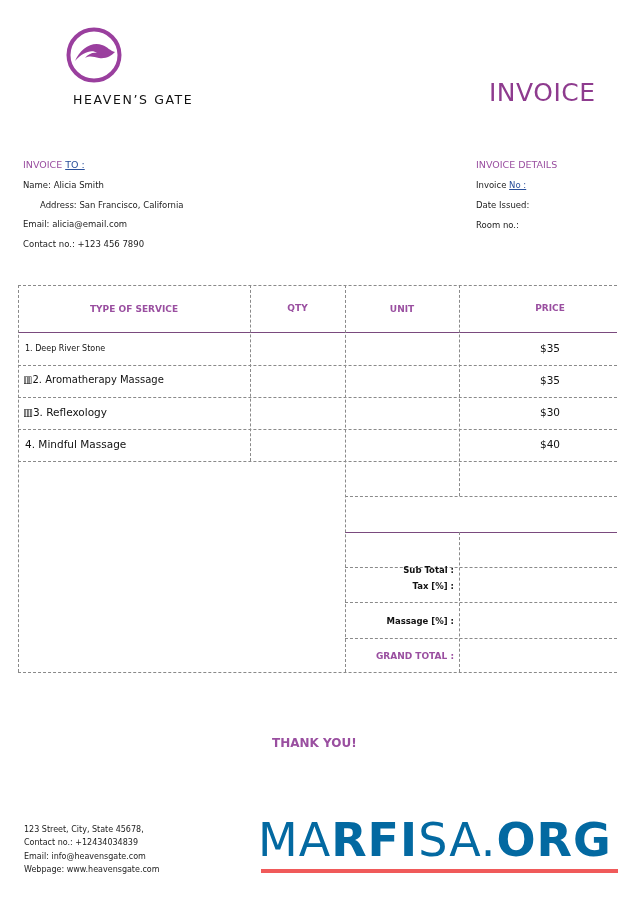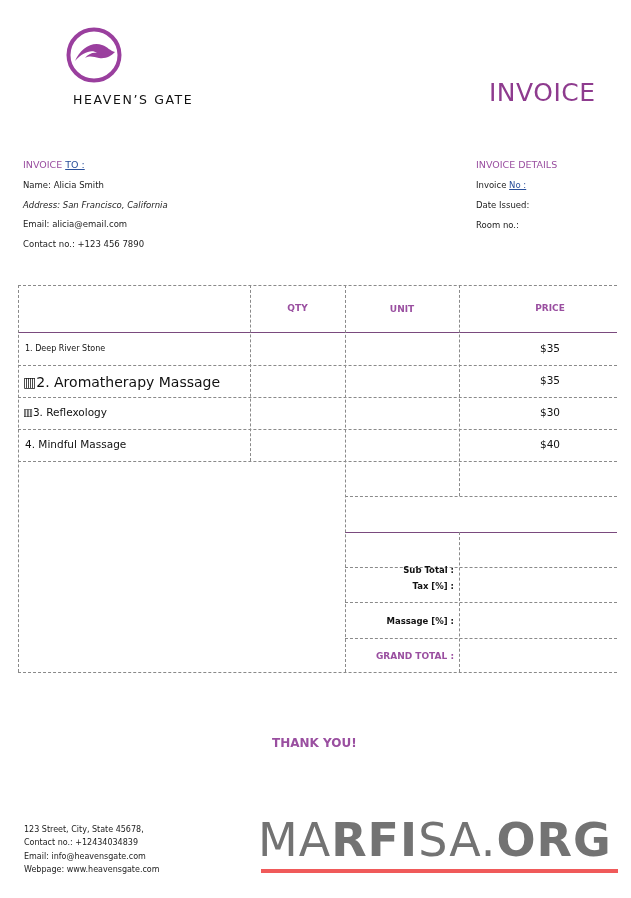--- a/index.html
+++ b/index.html
@@ -35,42 +35,42 @@
     .price { position: absolute; font-size: 10.5px; color: #111; text-align: center; }
     .sum-label { position: absolute; font-size: 8.5px; font-weight: bold; color: #111; text-align: right; }
     .grand-label { color: #9a4fa0; font-size: 9px; }
 
     .thanks {
       left: 272px; top: 736px; font-size: 12px; font-weight: bold; color: #9a4fa0;
     }
     .footer-line { font-size: 8px; color: #222; left: 24px; }
     .watermark-text {
       left: 258px; top: 812px; font-family: "DejaVu Sans", sans-serif; font-size: 46px;
-      color: #737373; letter-spacing: 1px; line-height: 56px;
+      color: #0369a1; letter-spacing: 1px; line-height: 56px;
     }
     .watermark-text .thin { font-weight: normal; }
     .watermark-text .bold { font-weight: bold; }
     .watermark-bar { left: 261px; top: 869px; width: 357px; height: 4px; background: #f05a5a; }
   </style>
 </head>
 <body>
 
 <div class="abs logo-mark">
   <svg width="56" height="56" viewBox="0 0 56 56">
     <circle cx="28" cy="28" r="25.5" fill="none" stroke="#9a3f9e" stroke-width="4"></circle>
     <path d="M9 34 C 14 22, 26 14, 36 18 C 42 20, 44 24, 49 25 C 45 29, 40 32, 33 31 C 28 30, 24 28, 19 31 C 22 27, 27 25, 31 26 C 26 22, 17 25, 9 34 Z" fill="#9a3f9e"></path>
   </svg>
 </div>
 <div class="abs brand-name">HEAVEN’S GATE</div>
 
 <div class="abs invoice-title">INVOICE</div>
 
 <div class="abs section-head" style="left:23px; top:159px;"><span>INVOICE </span><u>TO :</u></div>
 <div class="abs info-line" style="left:23px; top:180px;">Name: Alicia Smith</div>
-<div class="abs info-line" style="left:23px; top:200px;font-style:italic;">Address: San Francisco, California</div>
+<div class="abs info-line" style="left:40px; top:200px;">Address: San Francisco, California</div>
 <div class="abs info-line" style="left:23px; top:219px;">Email: alicia@email.com</div>
 <div class="abs info-line" style="left:23px; top:239px;">Contact no.: +123 456 7890</div>
 
 <div class="abs section-head" style="left:476px; top:159px;">INVOICE DETAILS</div>
 <div class="abs info-line" style="left:476px; top:180px;"><span>Invoice </span><u>No :</u></div>
 <div class="abs info-line" style="left:476px; top:200px;">Date Issued:</div>
 <div class="abs info-line" style="left:476px; top:220px;">Room no.:</div>
 
 <div class="abs tbl">
 
@@ -86,28 +86,29 @@
   <div class="hline" style="left:327px; top:317px; width:272px;"></div>
   <div class="hline" style="left:327px; top:353px; width:272px;"></div>
   <div class="hline" style="left:0; top:387px; width:599px;"></div>
 
   <div class="vline" style="left:0; top:0; height:387px;"></div>
   <div class="vline" style="left:232px; top:0; height:176px;"></div>
   <div class="vline" style="left:327px; top:0; height:387px;"></div>
   <div class="vline" style="left:441px; top:0; height:211px;"></div>
   <div class="vline" style="left:441px; top:247px; height:140px;"></div>
 
+  <div class="th" style="left:0; width:232px; top:19px;">TYPE OF SERVICE</div>
   <div class="th" style="left:232px; width:95px; top:18px;">QTY</div>
   <div class="th" style="left:327px; width:114px; top:19px;">UNIT</div>
   <div class="th" style="left:441px; width:182px; top:18px;">PRICE</div>
 
   <div class="cell-text" style="left:7px; top:59px; font-size:8px;">1. Deep River Stone</div>
   <div class="price" style="left:441px; width:182px; top:57px;">$35</div>
 
-  <div class="cell-text" style="left:5px; top:89px; font-size:14px;">▥2. Aromatherapy Massage</div>
+  <div class="cell-text" style="left:5px; top:89px; font-size:10px;">▥2. Aromatherapy Massage</div>
   <div class="price" style="left:441px; width:182px; top:89px;">$35</div>
 
   <div class="cell-text" style="left:5px; top:121px; font-size:10.5px;">▥3. Reflexology</div>
   <div class="price" style="left:441px; width:182px; top:121px;">$30</div>
 
   <div class="cell-text" style="left:7px; top:153px; font-size:10.5px;">4. Mindful Massage</div>
   <div class="price" style="left:441px; width:182px; top:153px;">$40</div>
 
   <div class="sum-label" style="left:327px; width:109px; top:261px;margin-top:19px;">Sub Total :</div>
   <div class="sum-label" style="left:327px; width:109px; top:296px;">Tax [%] :</div>

